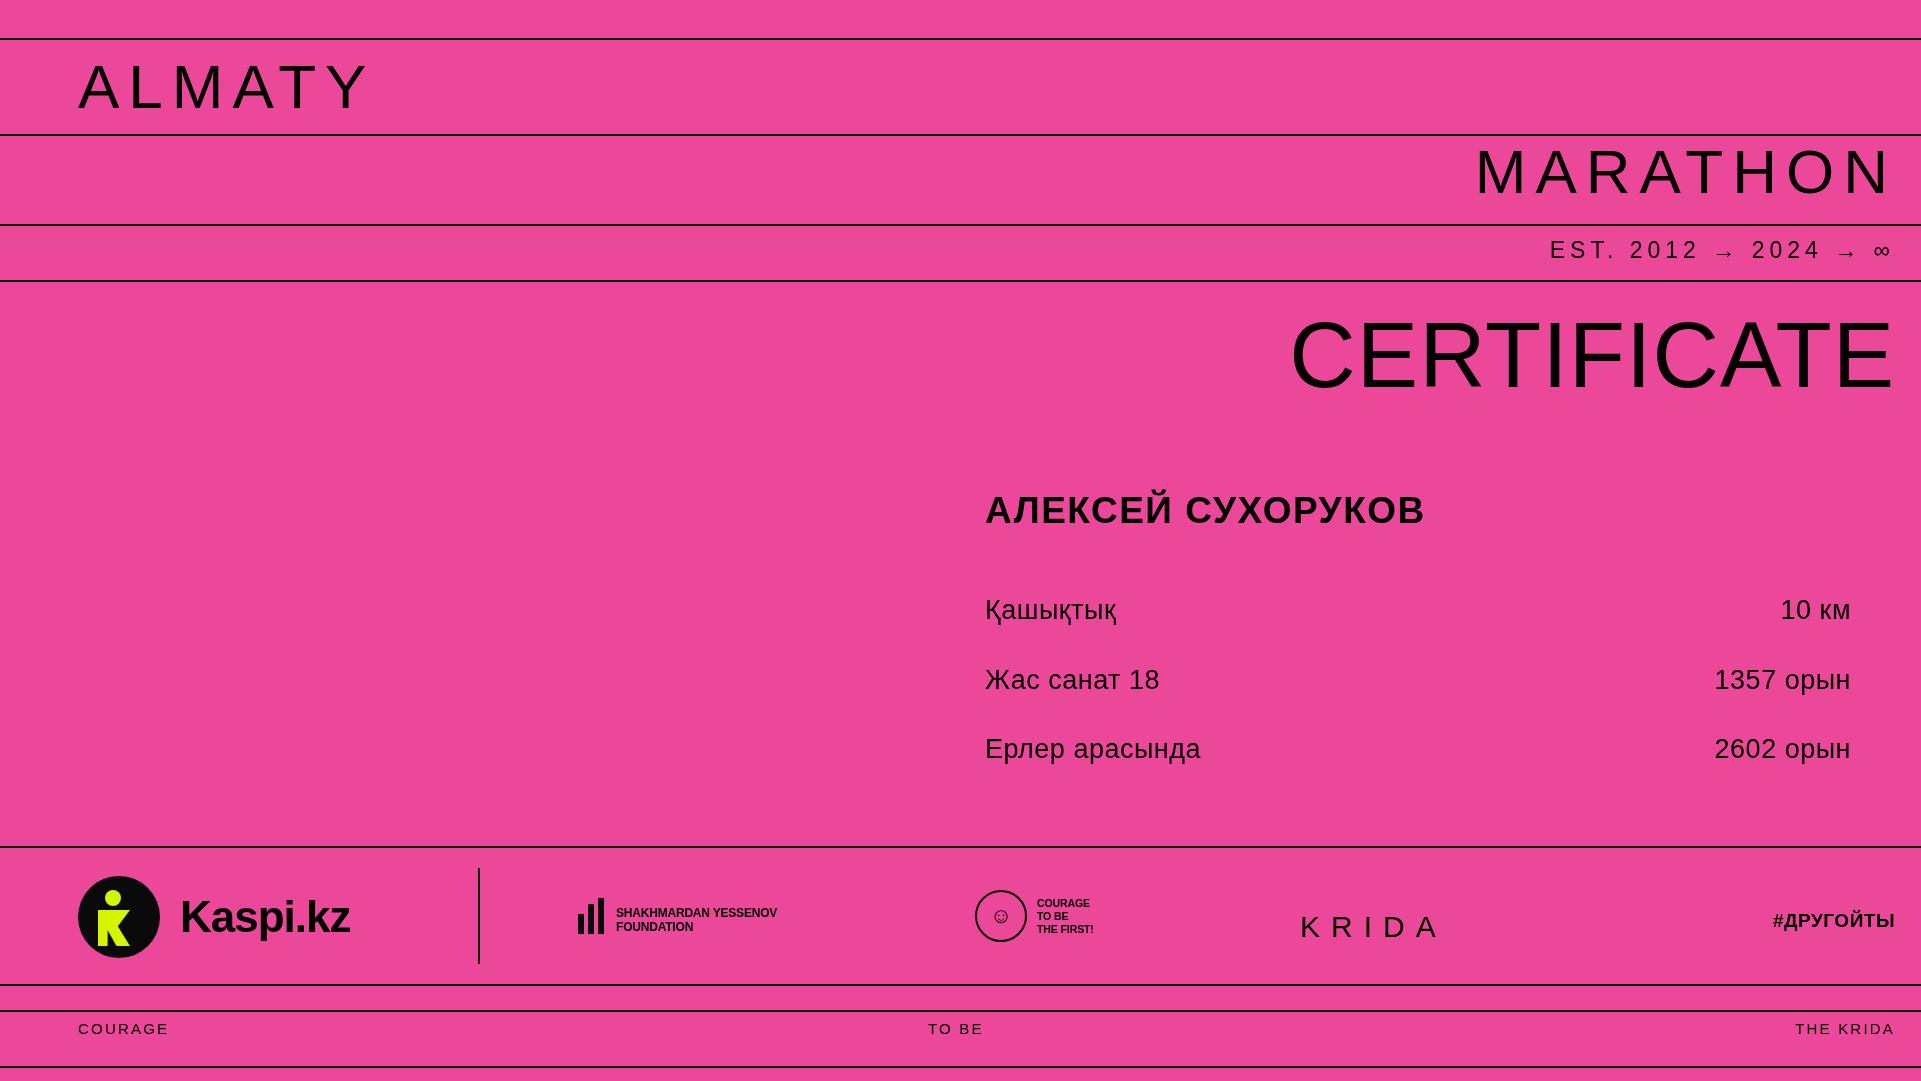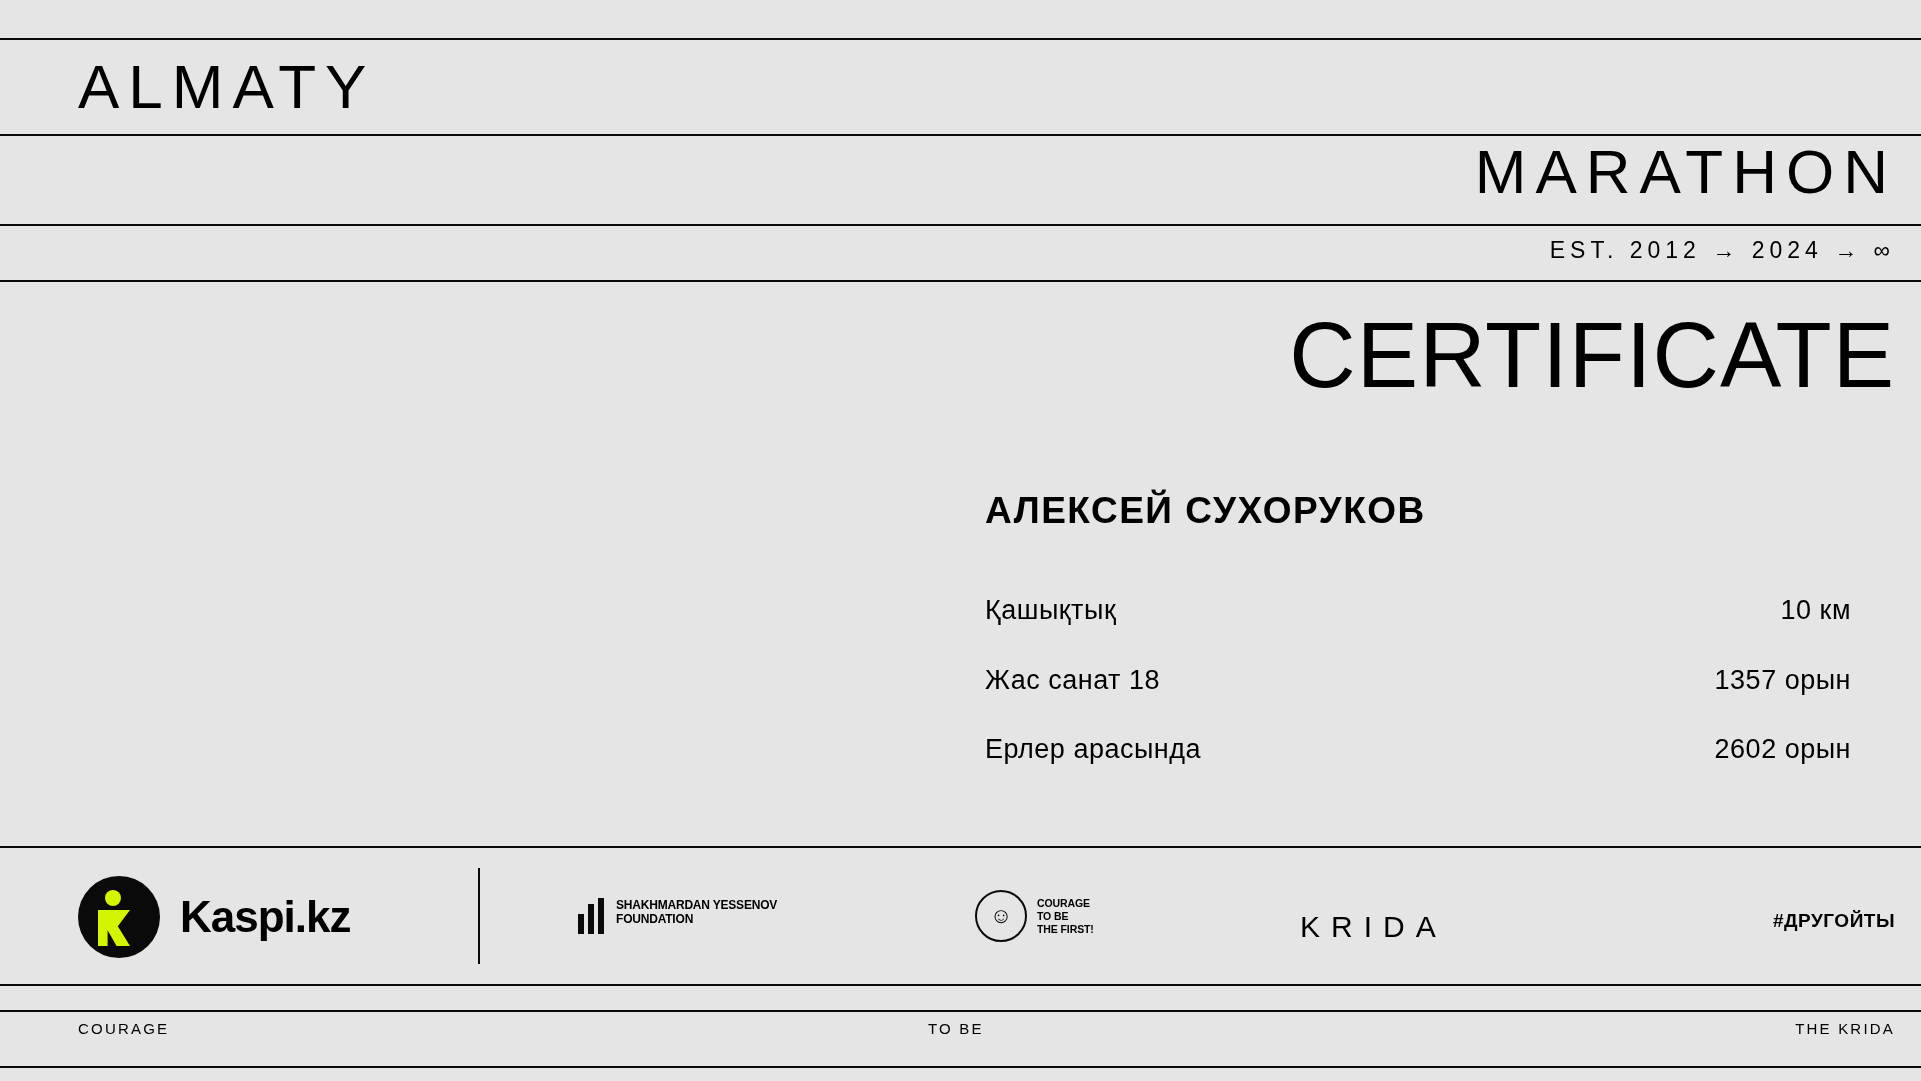--- a/index.html
+++ b/index.html
@@ -5,21 +5,21 @@
   * { box-sizing: border-box; margin: 0; padding: 0; }
   html, body {
     width: 1921px; height: 1081px;
     background: #d4f500;
     font-family: "Liberation Sans", sans-serif;
     overflow: hidden;
   }
   .cert {
     position: relative;
     width: 1921px; height: 1081px;
-    background: #e5e5e5;
+    background: #ec4899;
     color: #000;
   }
 
   
   .rule { position: absolute; left: 0; width: 1921px; height: 2px; background: #0a0a0a; }
   .r1 { top: 38px; }
   .r2 { top: 134px; }
   .r3 { top: 224px; }
   .r4 { top: 280px; }
   .r5 { top: 846px; }
@@ -119,21 +119,21 @@
     background: #d4f500;
     clip-path: polygon(40% 0, 100% 0, 62% 45%, 100% 100%, 58% 100%, 30% 56%, 30% 100%, 0 100%, 0 0);
   }
   .kaspi-word { font-size: 44px; font-weight: 700; letter-spacing: -1px; }
   .sp-divider {
     position: absolute; left: 478px; top: 20px;
     width: 2px; height: 96px; background: #0a0a0a;
   }
   .sp-yessenov {
     position: absolute; left: 578px; top: 50px;
-    display: flex; align-items: flex-start; gap: 12px;
+    display: flex; align-items: flex-end; gap: 12px;
   }
   .yes-bars { display: flex; gap: 4px; align-items: flex-end; height: 36px; }
   .yes-bars i { display: block; width: 6px; background: #0a0a0a; }
   .yes-bars i:nth-child(1) { height: 20px; }
   .yes-bars i:nth-child(2) { height: 30px; }
   .yes-bars i:nth-child(3) { height: 36px; }
   .yes-txt { font-size: 12px; font-weight: 700; line-height: 14px; letter-spacing: -0.2px; }
   .sp-corpfund {
     position: absolute; left: 975px; top: 42px;
     display: flex; align-items: center; gap: 10px;

